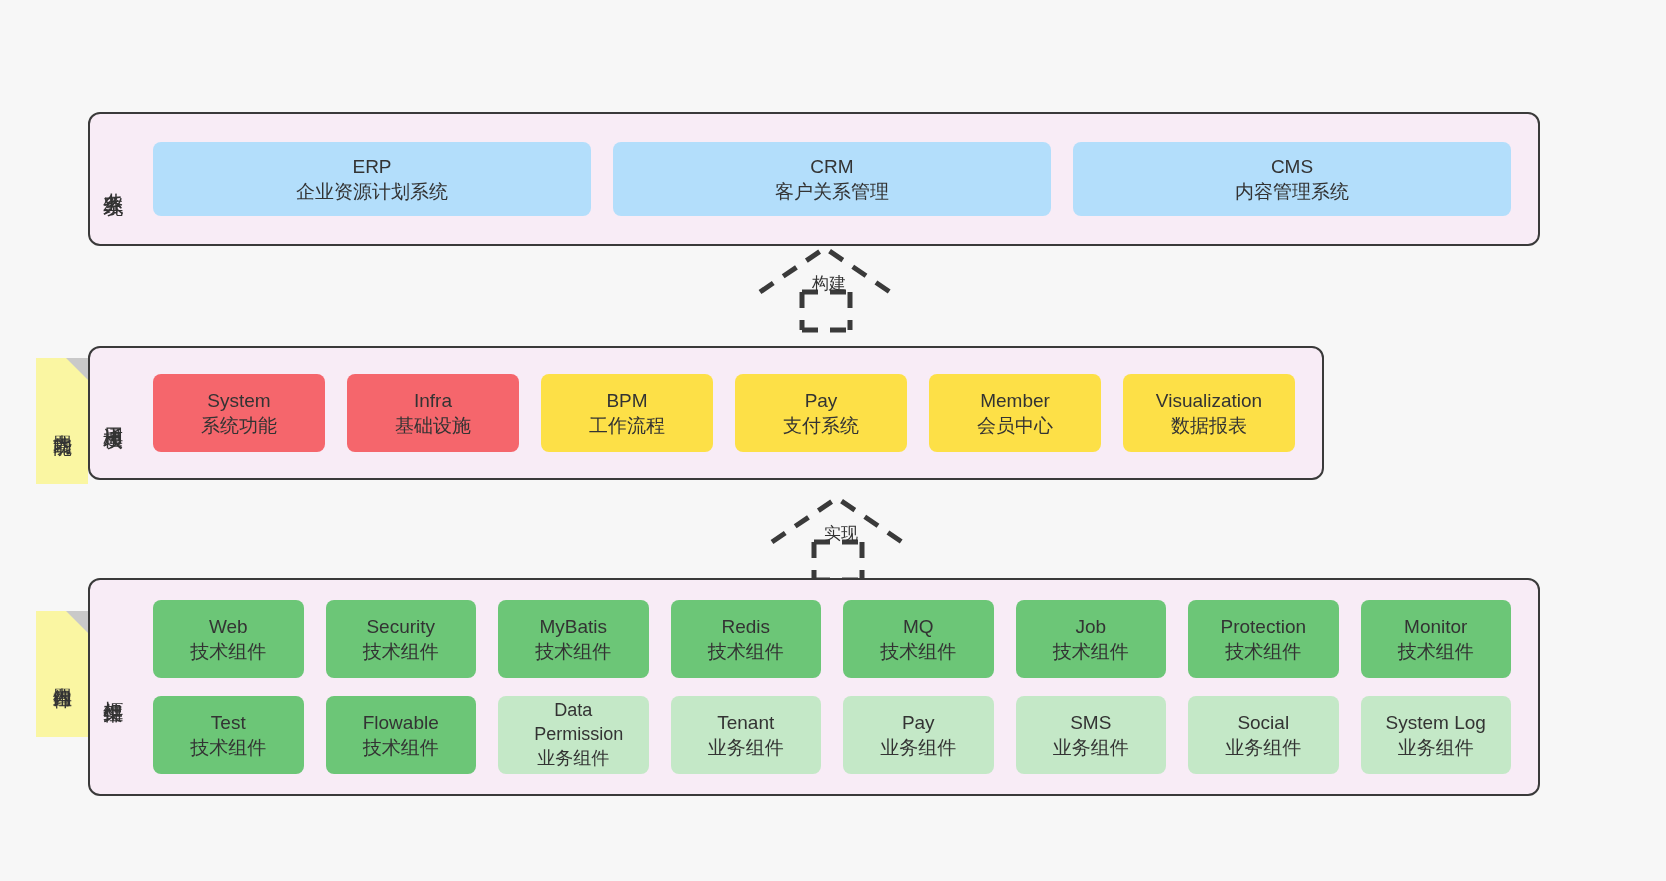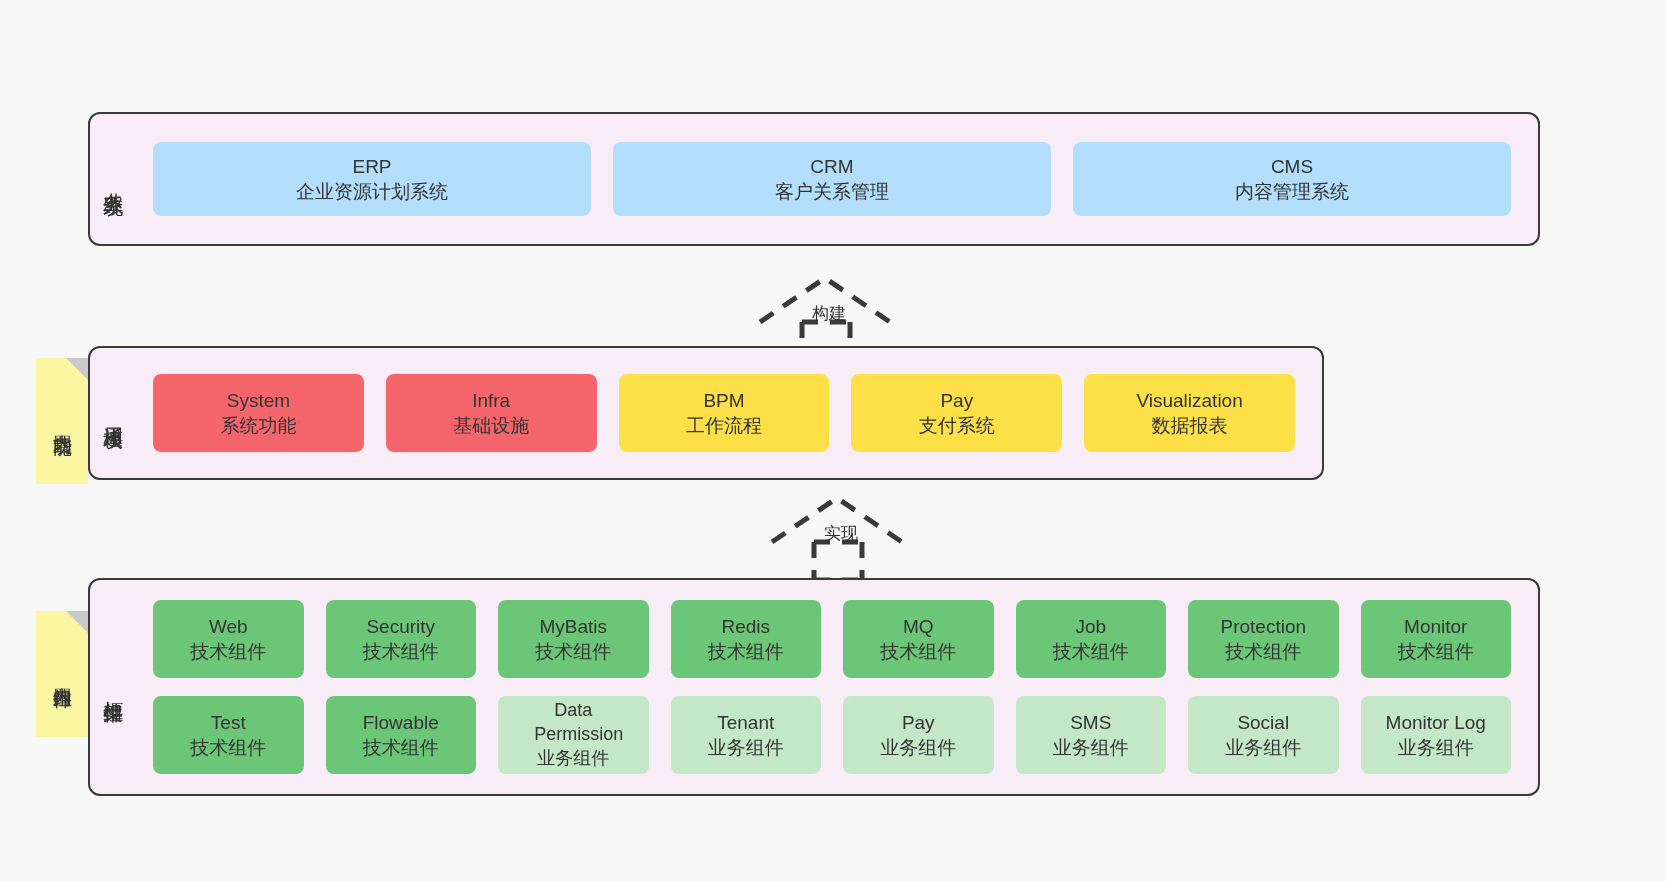--- a/index.html
+++ b/index.html
@@ -152,21 +152,21 @@
           <span class="cn">客户关系管理</span>
         </div>
         <div class="node blue">
           <span class="en">CMS</span>
           <span class="cn">内容管理系统</span>
         </div>
       </div>
     </div>
   </div>
 
-  <div class="arrow-wrap" style="left:760px; top:274px; width:160px; height:86px;">
+  <div class="arrow-wrap" style="left:760px; top:244px; width:160px; height:86px;">
     <svg width="160" height="86" viewBox="0 0 160 86">
       <path d="M 0 48 L 65 4 L 130 48" fill="none" stroke="#3a3a3a" stroke-width="5" stroke-dasharray="16 12" stroke-linecap="butt"></path>
       <path d="M 42 48 L 42 86 M 42 48 L 90 48 M 90 48 L 90 86 M 42 86 L 90 86" fill="none" stroke="#3a3a3a" stroke-width="5" stroke-dasharray="16 12" stroke-linecap="butt"></path>
     </svg>
     <span class="arrow-label" style="left:52px; top:28px;">构建</span>
   </div>
 
   <div class="sticky" style="left:36px; top:358px; width:52px; height:126px;">
     <span class="fold"></span>
     <span>内置功能</span>
@@ -186,20 +186,24 @@
         </div>
         <div class="node pinklight">
           <span class="en">BPM</span>
           <span class="cn">工作流程</span>
         </div>
         <div class="node pinklight">
           <span class="en">Pay</span>
           <span class="cn">支付系统</span>
         </div>
         <div class="node pinklight">
+          <span class="en">Member</span>
+          <span class="cn">会员中心</span>
+        </div>
+        <div class="node pinklight">
           <span class="en">Visualization</span>
           <span class="cn">数据报表</span>
         </div>
       </div>
     </div>
   </div>
 
   <div class="arrow-wrap" style="left:772px; top:494px; width:160px; height:86px;">
     <svg width="160" height="86" viewBox="0 0 160 86">
       <path d="M 0 48 L 65 4 L 130 48" fill="none" stroke="#3a3a3a" stroke-width="5" stroke-dasharray="16 12" stroke-linecap="butt"></path>
@@ -275,21 +279,21 @@
         </div>
         <div class="node greenlight">
           <span class="en">SMS</span>
           <span class="cn">业务组件</span>
         </div>
         <div class="node greenlight">
           <span class="en">Social</span>
           <span class="cn">业务组件</span>
         </div>
         <div class="node greenlight">
-          <span class="en">Monitor Log</span>
+          <span class="en">System Log</span>
           <span class="cn">业务组件</span>
         </div>
       </div>
 
     </div>
   </div>
 
 </div>
 
 </body></html>

